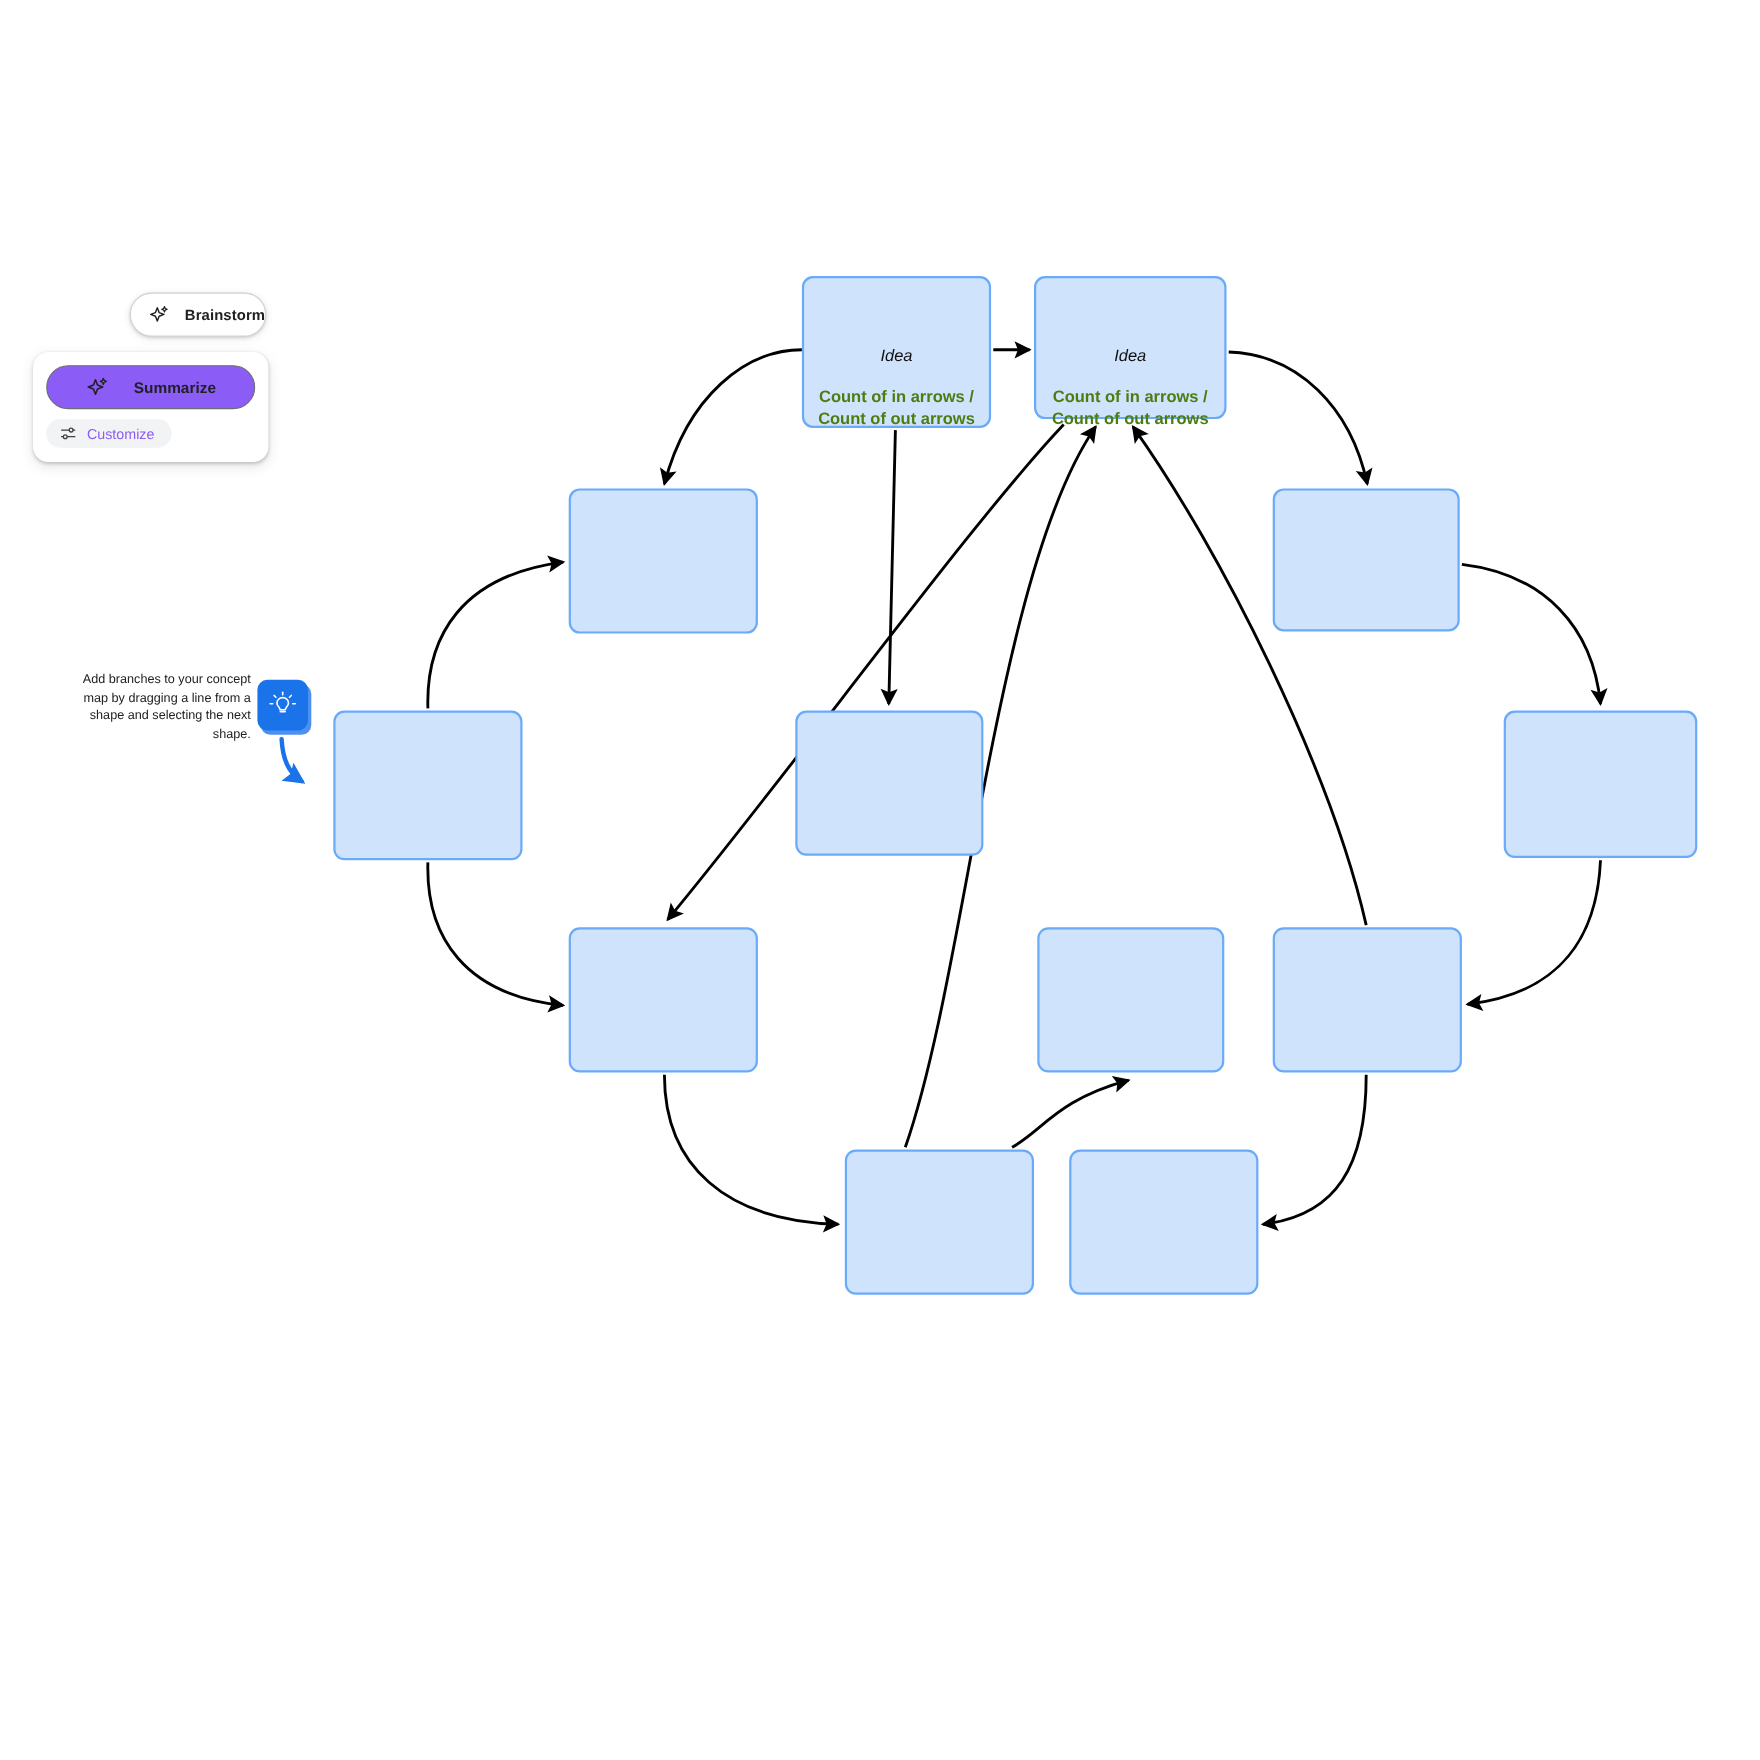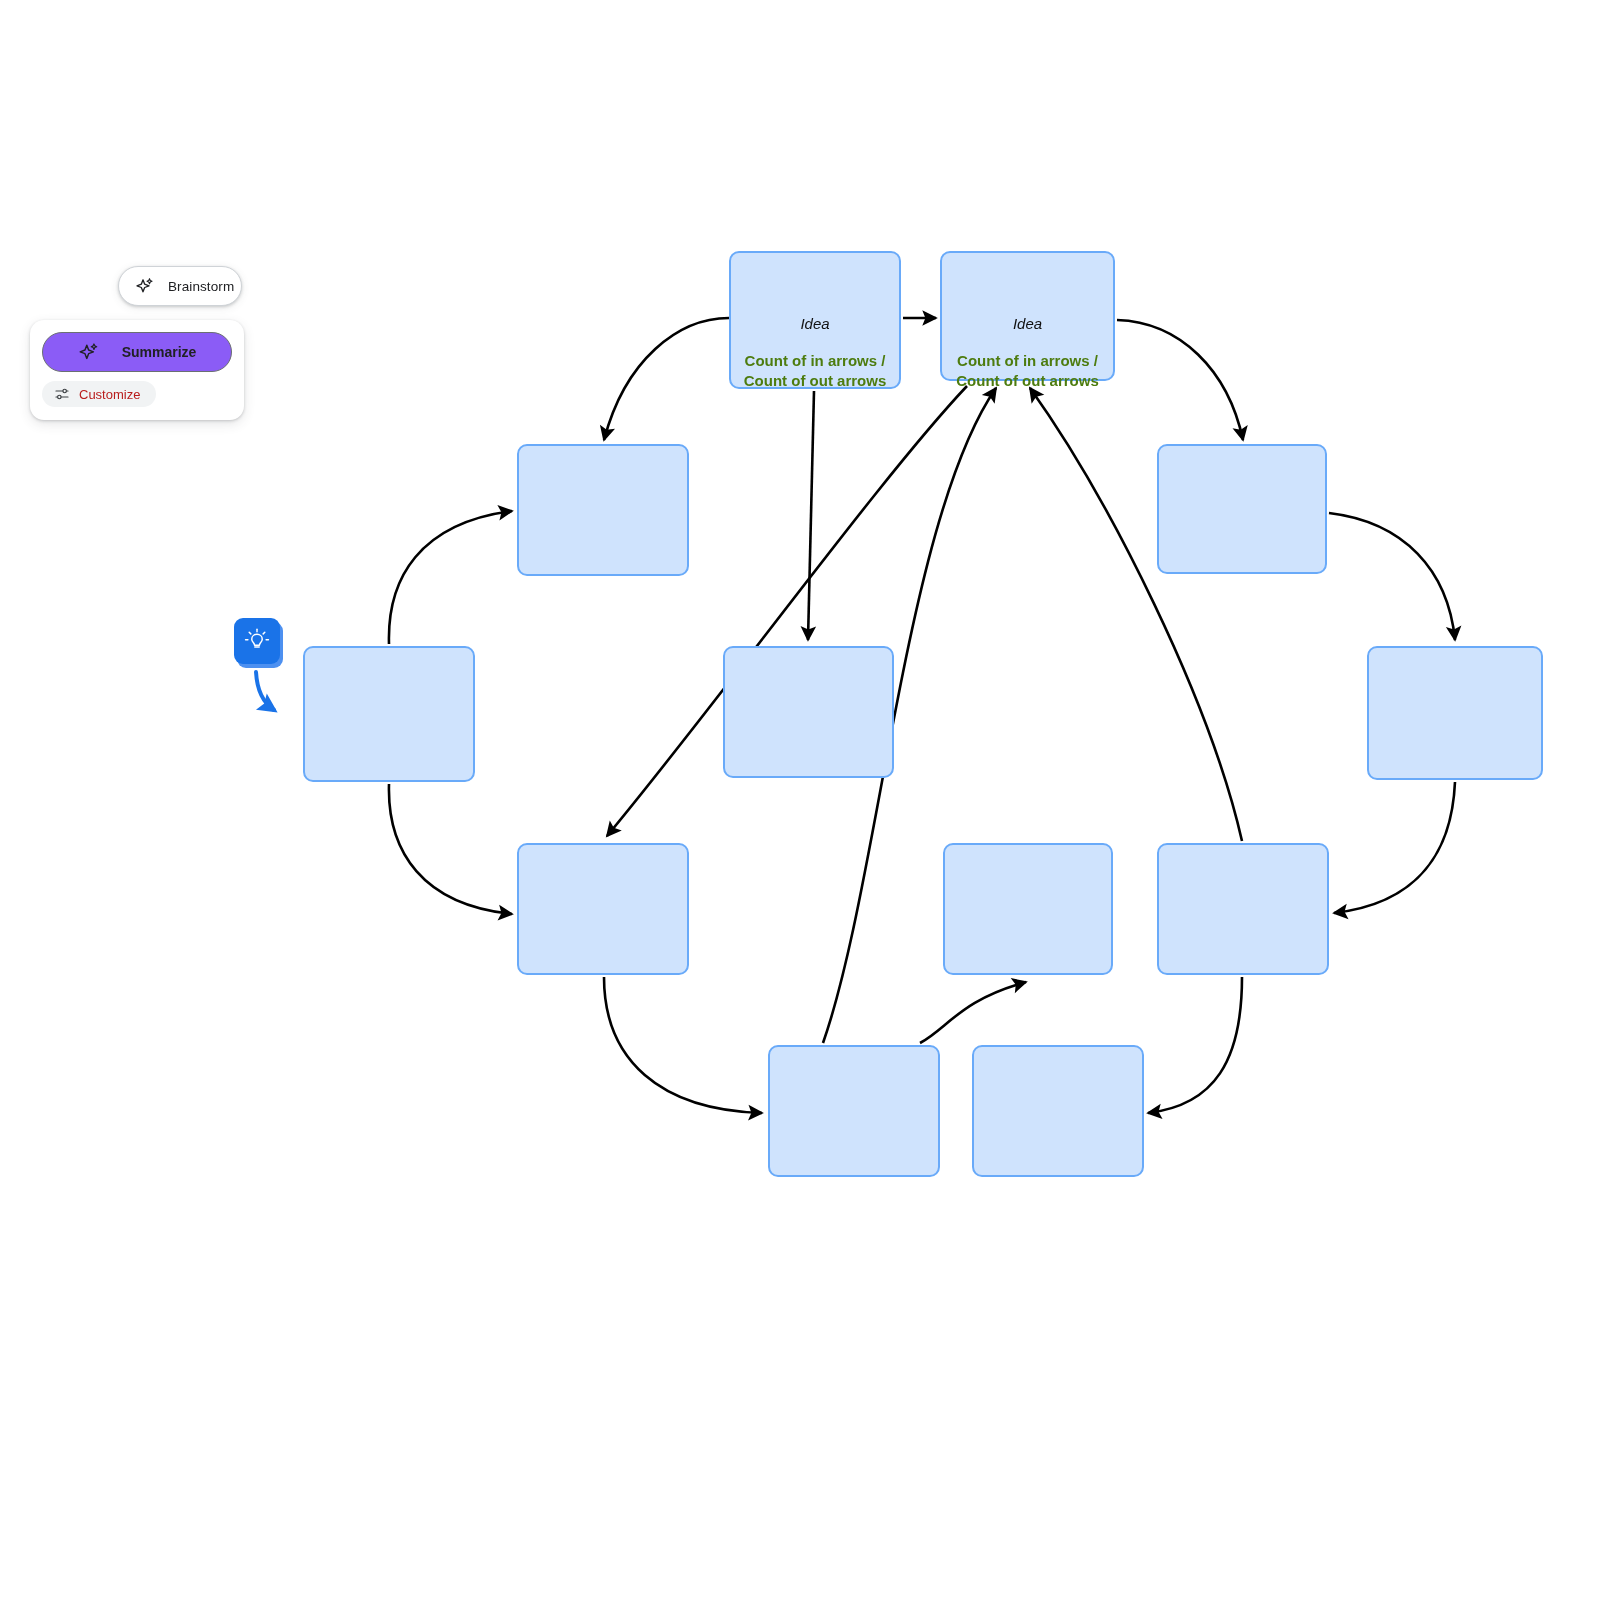--- a/index.html
+++ b/index.html
@@ -65,21 +65,21 @@
     gap: 13px;
     padding: 0 16px;
     background: #ffffff;
     border: 1px solid #cfd3d7;
     border-radius: 20px;
     box-shadow: 0 1px 3px rgba(60,64,67,0.22), 0 2px 8px rgba(60,64,67,0.10);
     cursor: pointer;
   }
   .brainstorm-btn .btn-text {
     font-size: 13.5px;
-    font-weight: normal;
+    font-weight: bold;
     color: #202124;
     letter-spacing: 0.1px;
   }
 
   .summarize-card {
     position: absolute;
     left: 30px; top: 320px;
     width: 214px; height: 100px;
     background: #ffffff;
     border-radius: 14px;
@@ -108,21 +108,21 @@
     display: flex;
     align-items: center;
     gap: 9px;
     padding: 0 12px;
     background: #f1f3f4;
     border-radius: 13px;
     cursor: pointer;
   }
   .customize-pill .btn-text {
     font-size: 13px;
-    color: #b91c1c;
+    color: #8b5cf6;
   }
 
   
   .tip {
     position: absolute;
     left: 58px; top: 610px;
     width: 170px;
     text-align: right;
     font-size: 11.5px;
     line-height: 1.45;
@@ -278,20 +278,21 @@
           <line x1="3" y1="7.5" x2="21" y2="7.5" stroke="#3c4043" stroke-width="1.8" stroke-linecap="round"></line>
           <line x1="3" y1="16.5" x2="21" y2="16.5" stroke="#3c4043" stroke-width="1.8" stroke-linecap="round"></line>
           <circle cx="16" cy="7.5" r="2.6" fill="#f1f3f4" stroke="#3c4043" stroke-width="1.8"></circle>
           <circle cx="8" cy="16.5" r="2.6" fill="#f1f3f4" stroke="#3c4043" stroke-width="1.8"></circle>
         </svg>
       </span>
       <span class="btn-text">Customize</span>
     </div>
   </div>
 
+  <div class="tip">Add branches to your concept map by dragging a line from a shape and selecting the next shape.</div>
 
   <div class="tip-icon">
     <span>
       <svg class="icon-svg" width="28" height="28" viewBox="0 0 24 24">
         <path d="M12 6.2 C9.4 6.2 7.5 8.1 7.5 10.4 C7.5 12 8.4 12.9 9.1 13.7 C9.6 14.3 9.9 14.8 9.9 15.6 L14.1 15.6 C14.1 14.8 14.4 14.3 14.9 13.7 C15.6 12.9 16.5 12 16.5 10.4 C16.5 8.1 14.6 6.2 12 6.2 Z" fill="none" stroke="#ffffff" stroke-width="1.25" stroke-linejoin="round"></path>
         <line x1="10.1" y1="17.1" x2="13.9" y2="17.1" stroke="#ffffff" stroke-width="1.25" stroke-linecap="round"></line>
         <line x1="12" y1="2.0" x2="12" y2="4.0" stroke="#ffffff" stroke-width="1.25" stroke-linecap="round"></line>
         <line x1="5.3" y1="4.5" x2="6.7" y2="5.9" stroke="#ffffff" stroke-width="1.25" stroke-linecap="round"></line>
         <line x1="18.7" y1="4.5" x2="17.3" y2="5.9" stroke="#ffffff" stroke-width="1.25" stroke-linecap="round"></line>
         <line x1="2.2" y1="11.0" x2="4.2" y2="11.0" stroke="#ffffff" stroke-width="1.25" stroke-linecap="round"></line>

